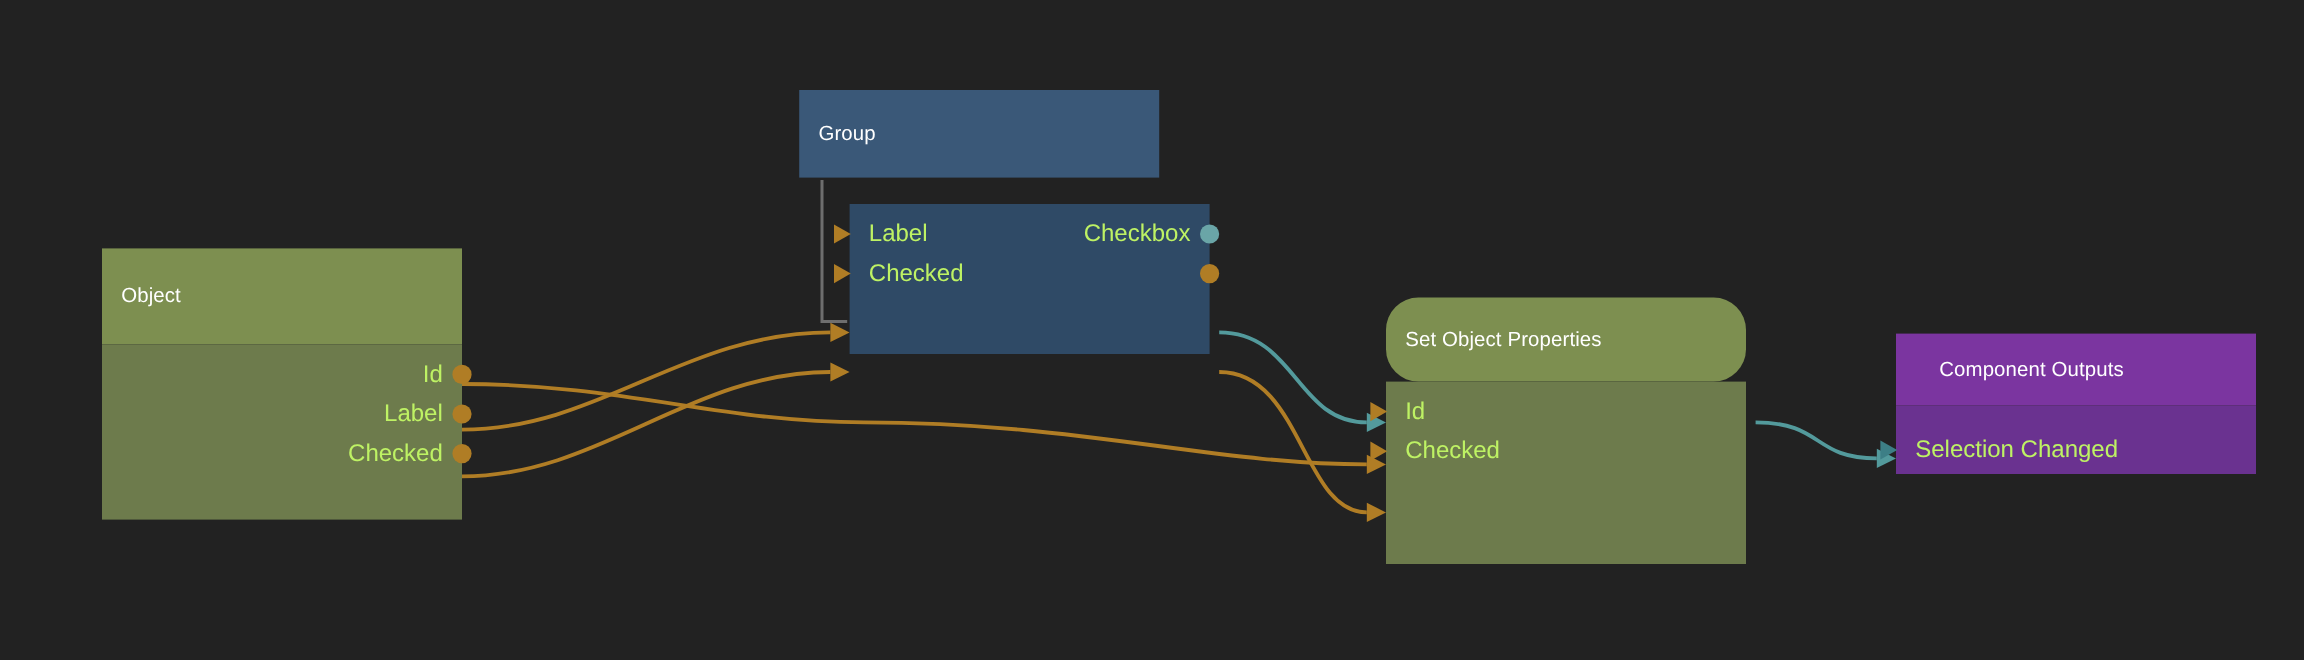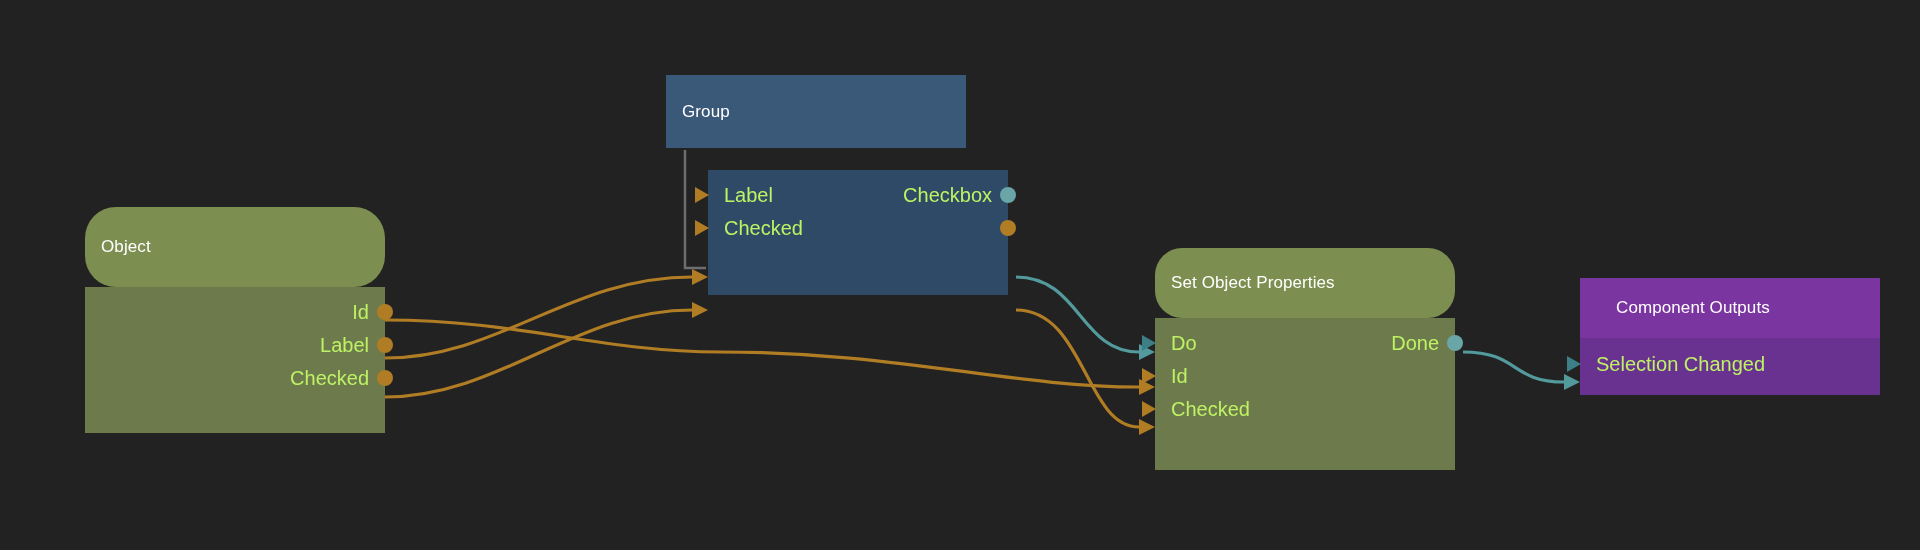--- a/index.html
+++ b/index.html
@@ -126,21 +126,21 @@
     <polygon points="1139,344 1155,352 1139,360" fill="#539a9c"></polygon>
 
     <path d="M 1016 310 C 1085 310, 1085 427, 1139 427" stroke="#b07d25" stroke-width="3.2" fill="none"></path>
     <polygon points="1139,419 1155,427 1139,435" fill="#b07d25"></polygon>
 
     <path d="M 1463 352 C 1520 352, 1510 382, 1564 382" stroke="#539a9c" stroke-width="3.2" fill="none"></path>
     <polygon points="1564,374 1580,382 1564,390" fill="#539a9c"></polygon>
   </svg>
 
   <div class="node green" style="left:85px; top:207px; width:300px;">
-    <div class="node-header" style="height:80px;border-radius:31px;">
+    <div class="node-header" style="height:80px;">
       <span>Object</span>
     </div>
     <div class="node-body" style="height:146px;">
       <div class="port-row out">
         <span class="port-label">Id</span>
         <span class="dot right" style="background:#b07d25;"></span>
       </div>
       <div class="port-row out">
         <span class="port-label">Label</span>
         <span class="dot right" style="background:#b07d25;"></span>
@@ -172,42 +172,36 @@
         <span class="dot right" style="background:#b07d25;"></span>
       </div>
     </div>
   </div>
 
   <div class="node green" style="left:1155px; top:248px; width:300px;">
     <div class="node-header" style="height:70px;border-radius:27px;">
       <span>Set Object Properties</span>
     </div>
     <div class="node-body" style="height:152px;">
-      <div class="port-row both">
-        <span class="arrow left" style="border-left-color:#3d7f86;"></span>
-        <span class="port-label">Do</span>
-        <span class="port-label">Done</span>
-        <span class="dot right" style="background:#6aa5a7;"></span>
-      </div>
       <div class="port-row in">
         <span class="arrow left" style="border-left-color:#b07d25;"></span>
         <span class="port-label">Id</span>
       </div>
       <div class="port-row in">
         <span class="arrow left" style="border-left-color:#b07d25;"></span>
         <span class="port-label">Checked</span>
       </div>
     </div>
   </div>
 
   <div class="node purple" style="left:1580px; top:278px; width:300px;">
     <div class="node-header" style="height:60px;padding-left:36px;">
       <span>Component Outputs</span>
     </div>
-    <div class="node-body" style="height:57px; padding-top:9px;">
+    <div class="node-body" style="height:57px; padding-top:20px;">
       <div class="port-row in">
         <span class="arrow left" style="border-left-color:#3d7f86;"></span>
         <span class="port-label">Selection Changed</span>
       </div>
     </div>
   </div>
 
 </div>
 
 </body></html>

